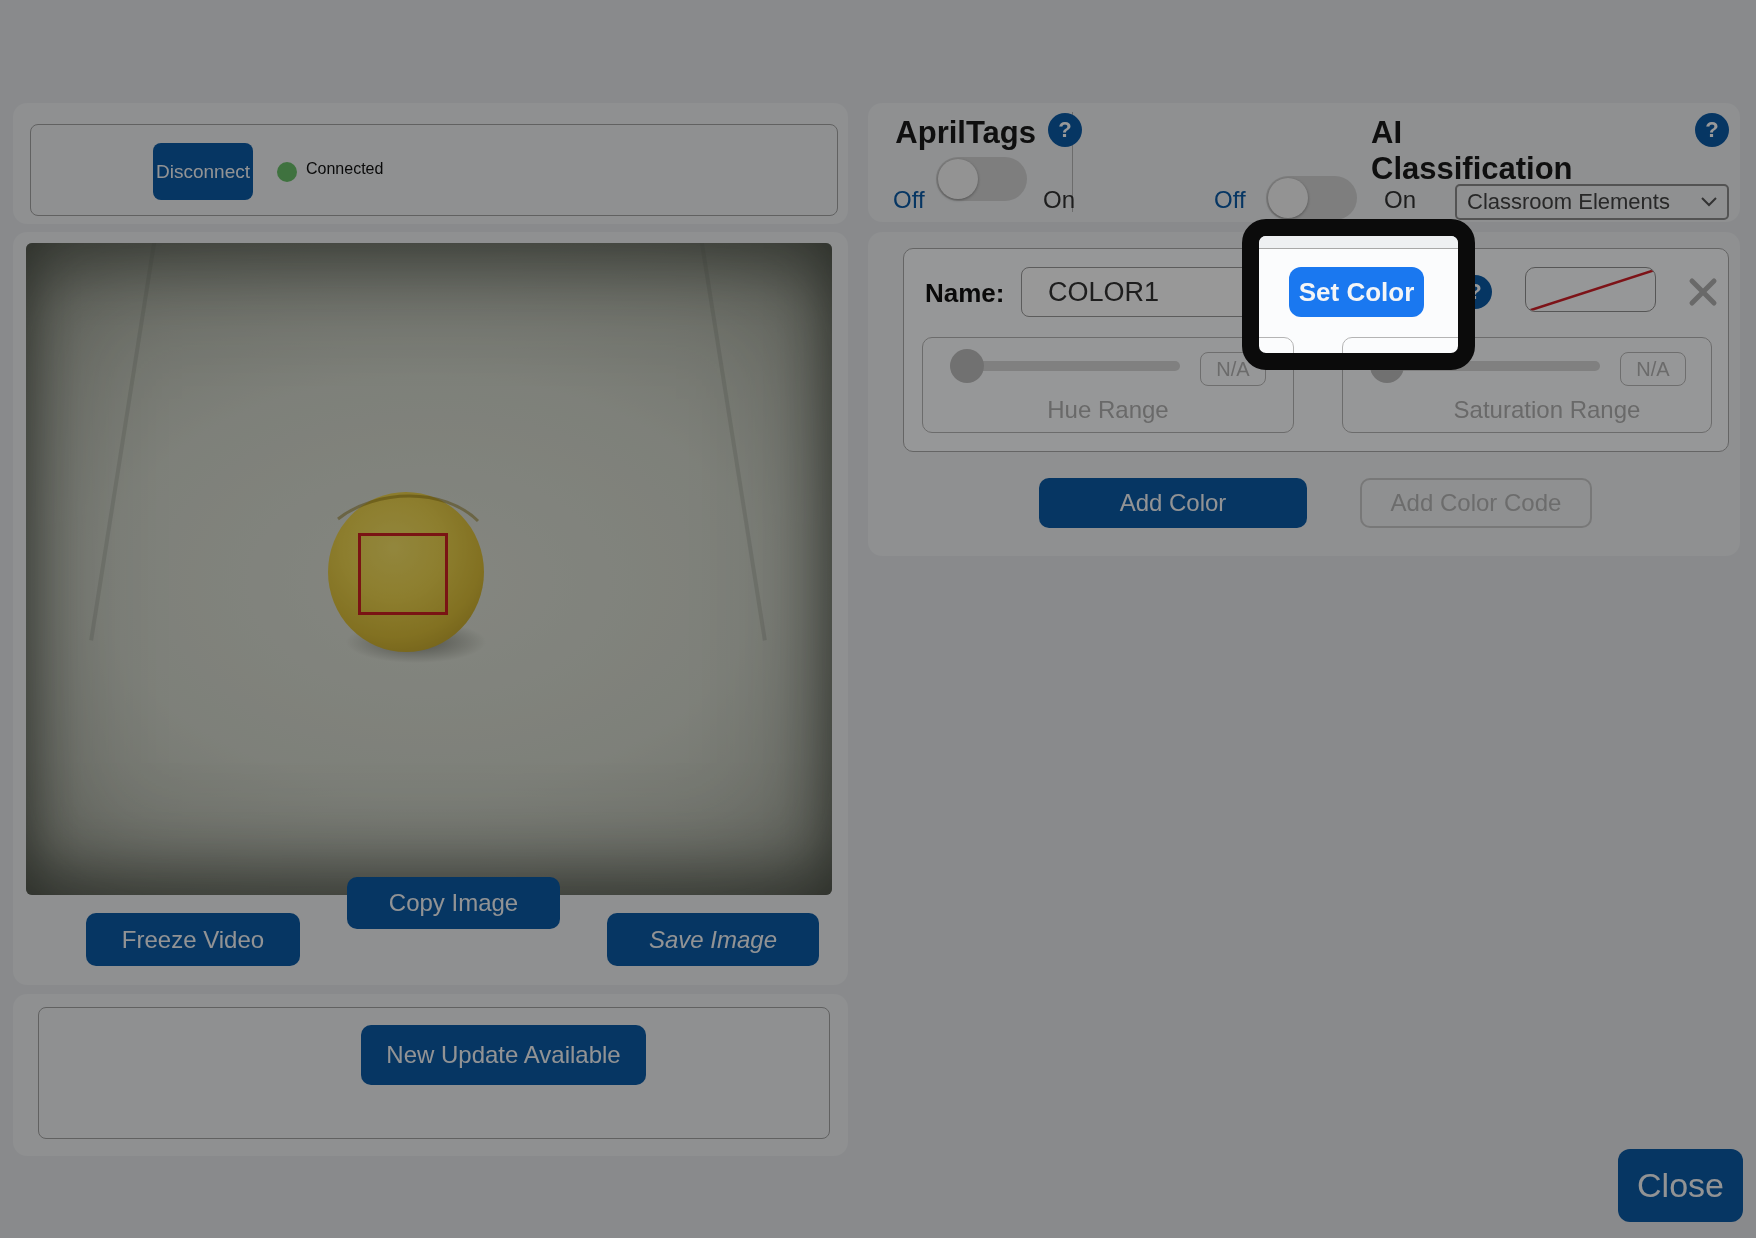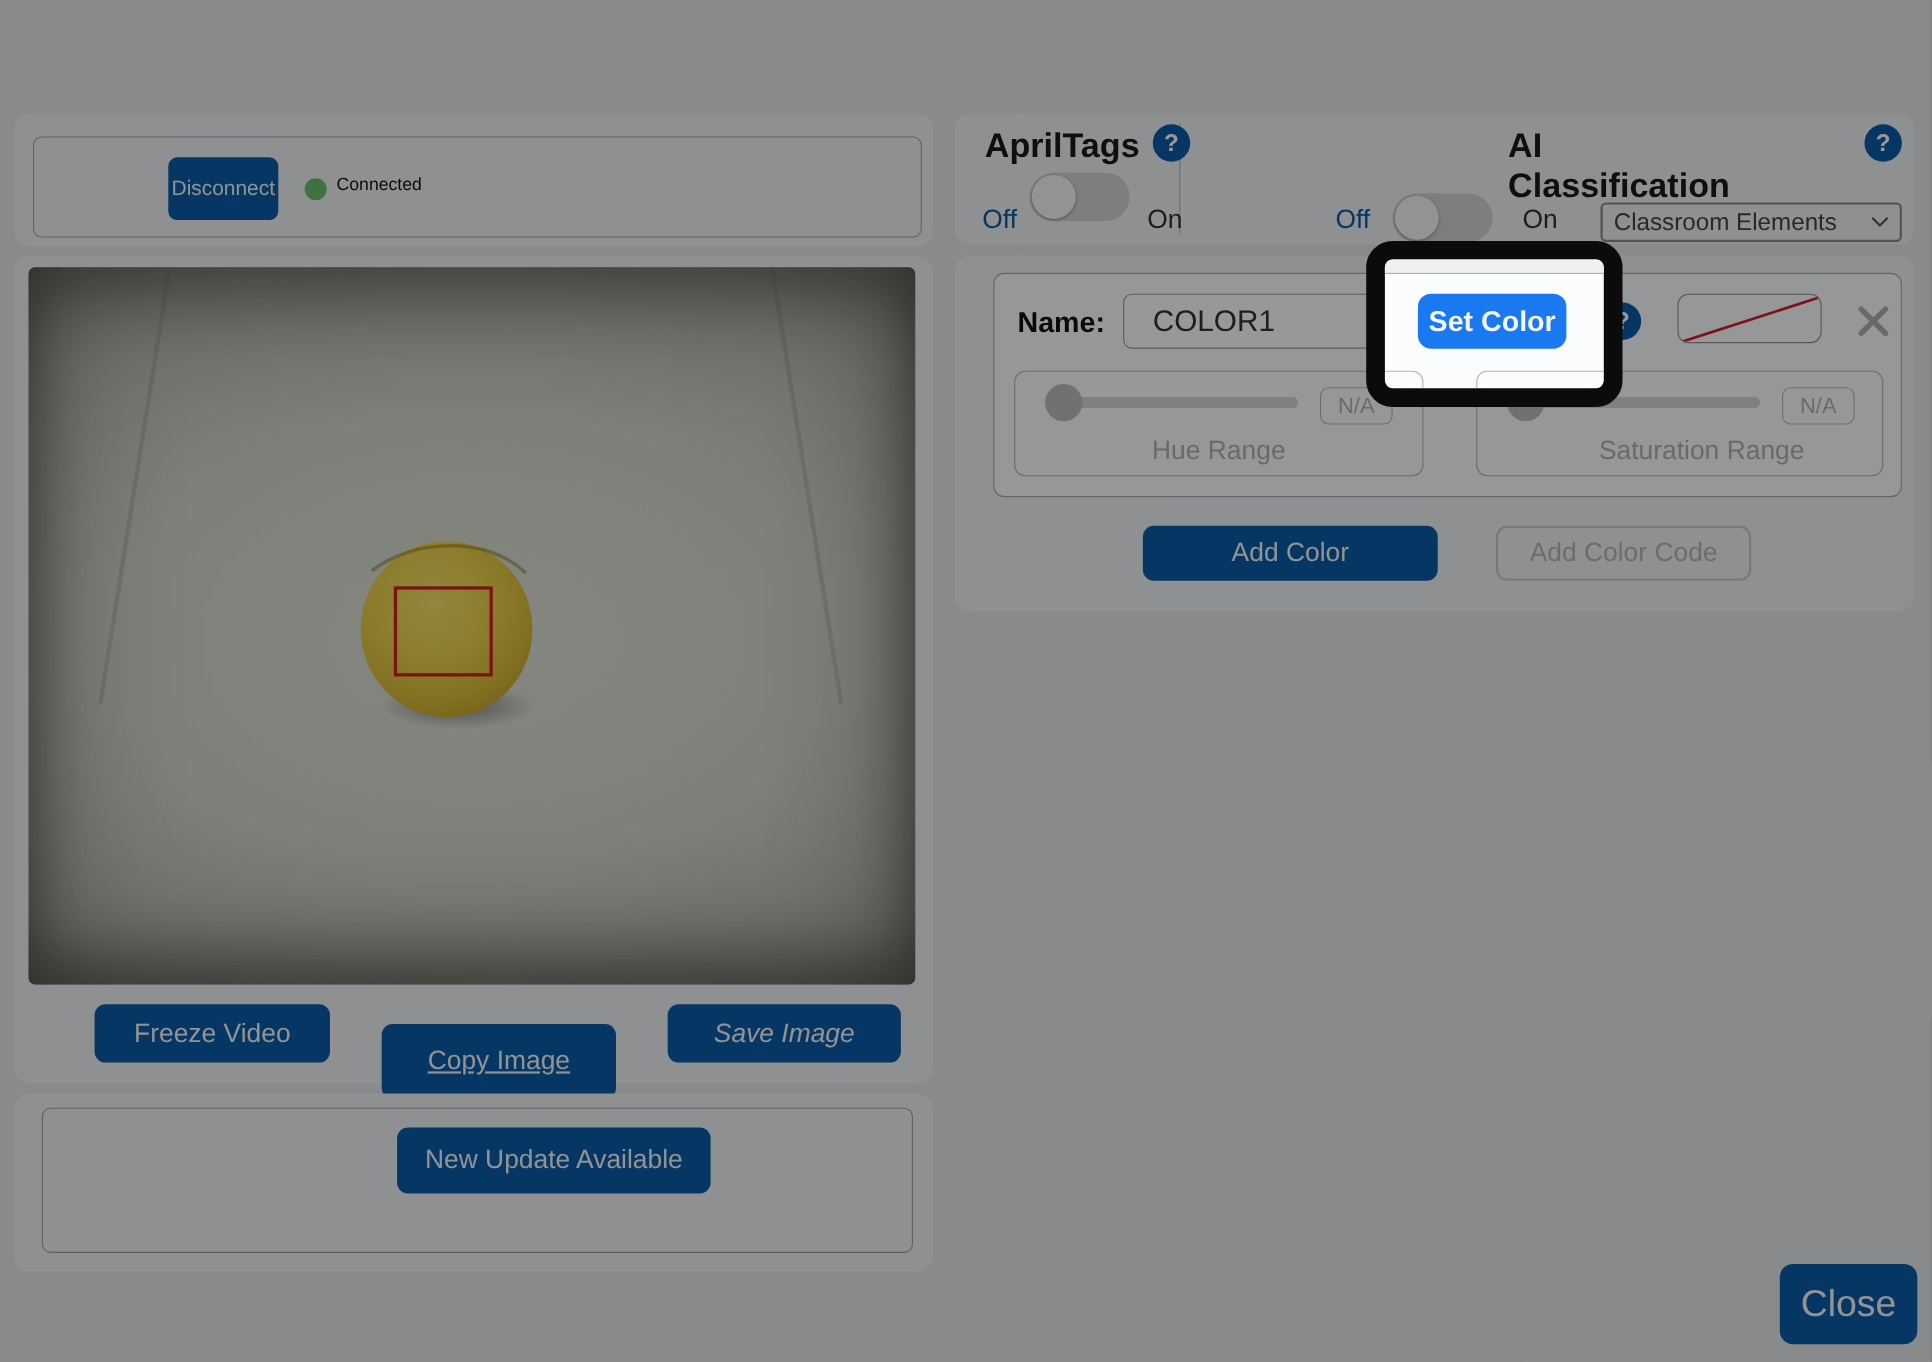--- a/index.html
+++ b/index.html
@@ -58,21 +58,21 @@
     <div class="abs" style="left:302px;top:249px;width:156px;height:160px;border-radius:50%;
                 background:radial-gradient(circle at 42% 35%, #f4e066 0%, #ecd34e 35%, #d9bc38 65%, #bfa22c 85%, #a98f26 100%);"></div>
     <svg class="abs" style="left:0;top:0;" width="806" height="652" viewBox="0 0 806 652">
       <path d="M 312 276 C 350 246, 418 244, 452 278" fill="none" stroke="rgba(140,115,20,.5)" stroke-width="3"></path>
     </svg>
 
     <div class="abs" style="left:332px;top:290px;width:90px;height:82px;border:3px solid #cc2222;"></div>
   </div>
 
   <div class="abs btn" style="left:86px;top:913px;width:214px;height:53px;">Freeze Video</div>
-  <div class="abs btn" style="left:347px;top:931px;width:213px;height:68px;text-decoration:underline;">Copy Image</div>
+  <div class="abs btn" style="left:347px;top:877px;width:213px;height:52px;">Copy Image</div>
   <div class="abs btn" style="left:607px;top:913px;width:212px;height:53px;font-style:italic;">Save Image</div>
 
   <div class="abs panel" style="left:13px;top:994px;width:835px;height:162px;"></div>
   <div class="abs" style="left:38px;top:1007px;width:792px;height:132px;border:1px solid #a2a2a2;border-radius:8px;"></div>
   <div class="abs btn" style="left:313px;top:1025px;width:285px;height:60px;margin-left:48px;">New Update Available</div>
 
   <div class="abs panel" style="left:868px;top:103px;width:872px;height:119px;"></div>
   <div class="abs" style="left:1072px;top:112px;width:1px;height:100px;background:#b5b5b5;"></div>
 
   <div class="abs sec-title" style="left:868px;top:115px;width:168px;text-align:right;">AprilTags</div>

